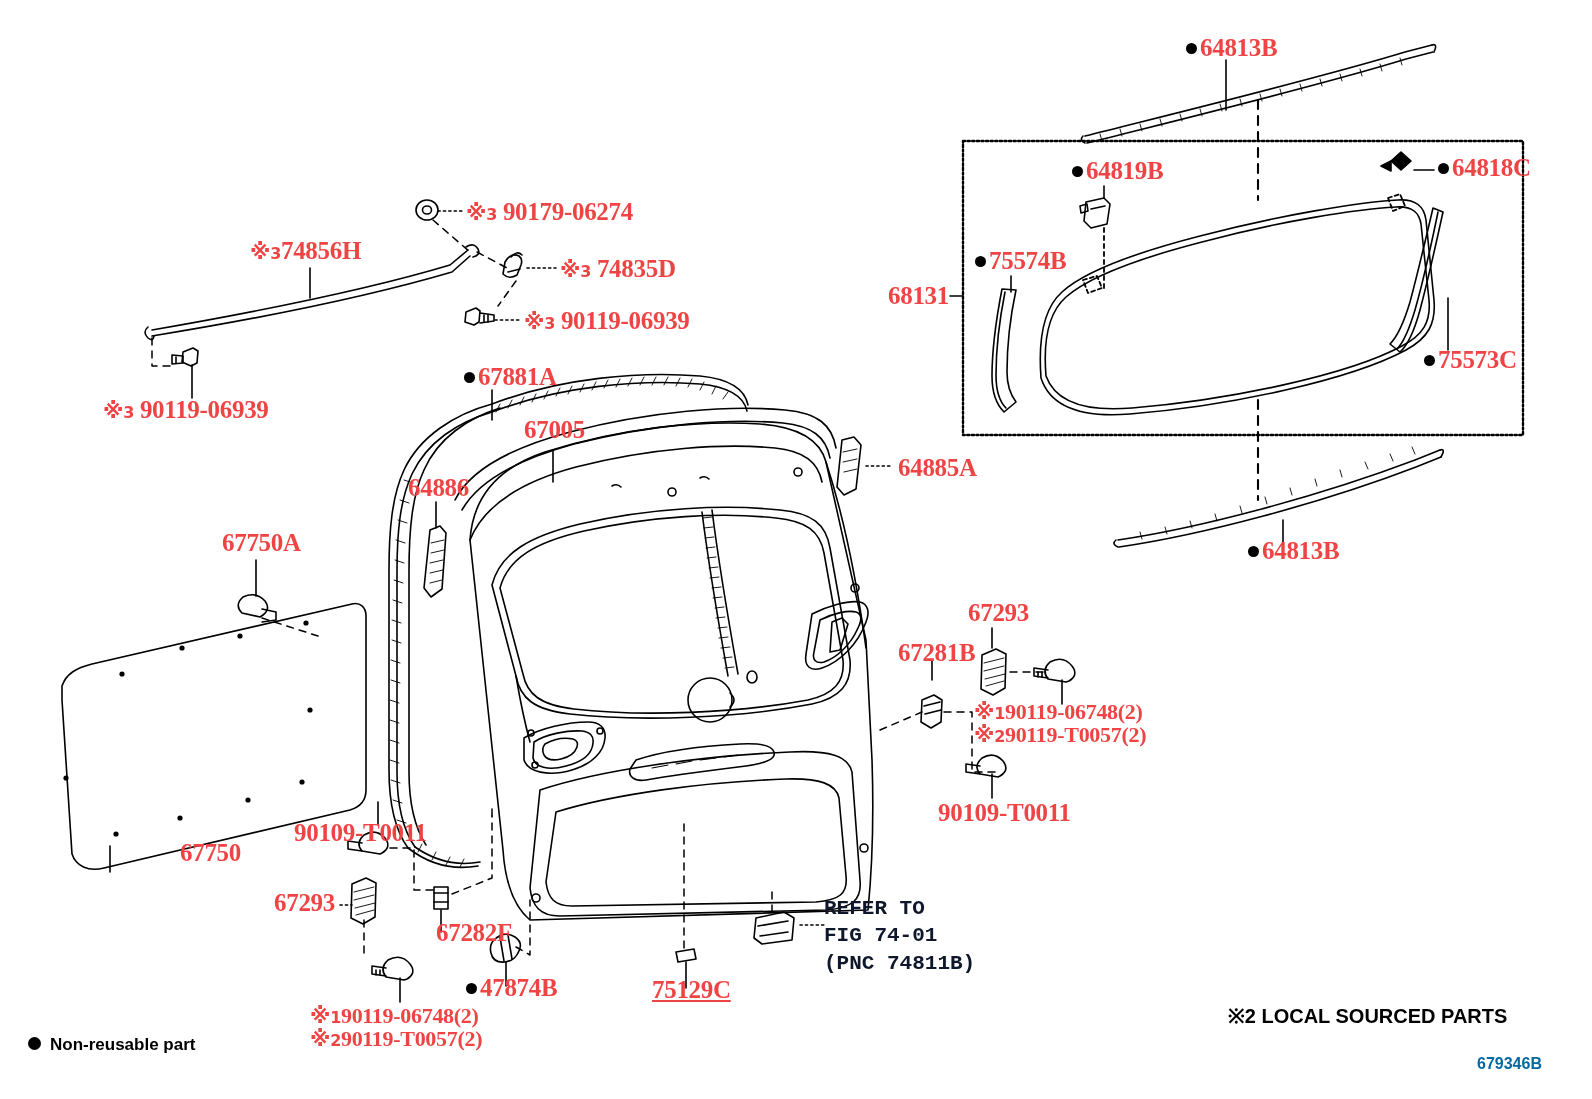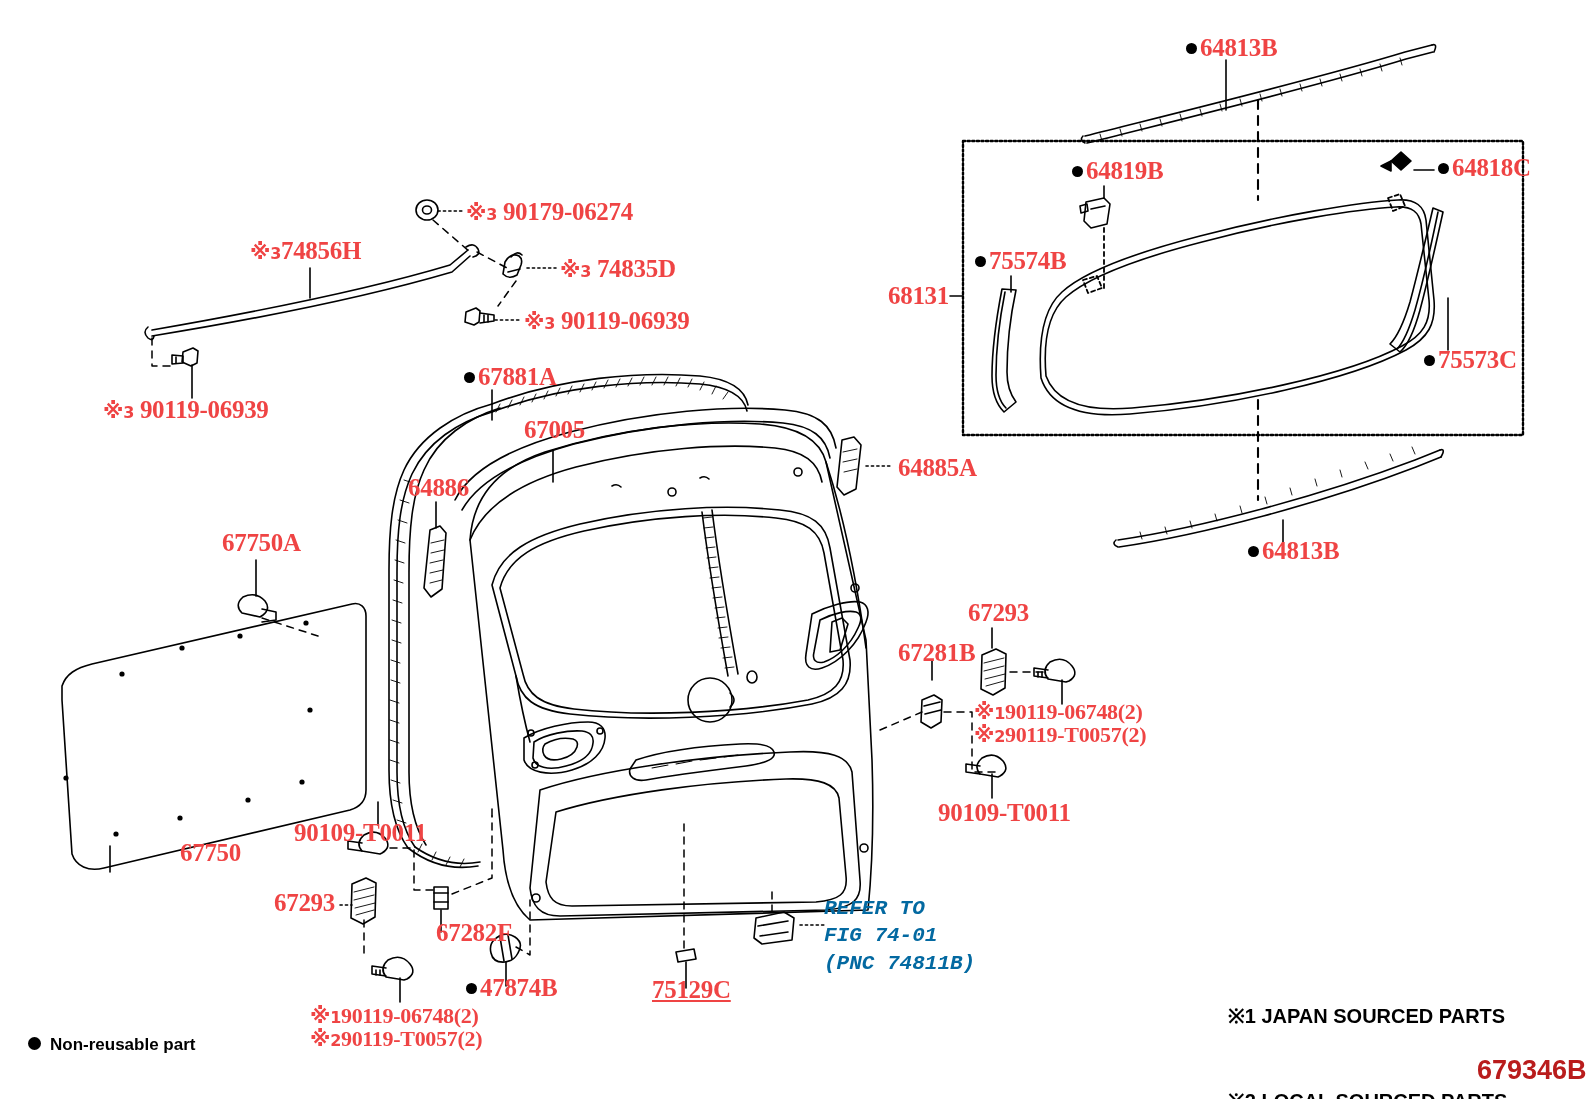--- a/index.html
+++ b/index.html
@@ -20,24 +20,23 @@
     white-space:nowrap;
     letter-spacing:-0.3px;
     line-height:1.05;
   }
   .lbl.sm{font-size:22px;}
   .mono{
     position:absolute;
     font-family:"Liberation Mono","DejaVu Sans Mono",monospace;
     font-weight:bold;
     font-size:21px;
-    color:#0369a1;
+    color:#0f172a;
     white-space:pre;
     line-height:1.30;
-    font-style:italic;
   }
   .note{
     position:absolute;
     font-family:"Liberation Sans",sans-serif;
     font-weight:bold;
     font-size:20px;
     color:#000;
     white-space:pre;
     line-height:1.42;
   }
@@ -46,22 +45,22 @@
     font-family:"Liberation Sans",sans-serif;
     font-weight:bold;
     font-size:17px;
     color:#000;
     white-space:nowrap;
   }
   .figid{
     position:absolute;
     font-family:"Liberation Sans",sans-serif;
     font-weight:bold;
-    font-size:27px;
-    color:#b91c1c;
+    font-size:16px;
+    color:#0369a1;
     white-space:nowrap;
   }
   .dot{
     display:inline-block;
     width:11px;height:11px;
     border-radius:50%;
     background:#000;
     vertical-align:0.08em;
     margin-right:3px;
   }
@@ -515,21 +514,20 @@
   <div class="lbl" style="left:1438px;top:155px;"><span class="dot"></span><span>64818C</span></div>
   <div class="lbl" style="left:975px;top:248px;"><span class="dot"></span><span>75574B</span></div>
   <div class="lbl" style="left:1424px;top:347px;"><span class="dot"></span><span>75573C</span></div>
   <div class="lbl" style="left:888px;top:283px;"><span>68131</span></div>
 
   <div class="mono" style="left:824px;top:895px;">REFER TO
 FIG 74-01
 (PNC 74811B)</div>
 
   <div class="note" style="left:1228px;top:945px;">
-    <div>※1 JAPAN SOURCED PARTS</div>
     <div>※2 LOCAL SOURCED PARTS</div>
     
   </div>
 
   <div class="legend" style="left:28px;top:1035px;">
     <span class="legdot"></span><span>Non-reusable part</span>
   </div>
 
   <div class="figid" style="left:1477px;top:1055px;">679346B</div>
 

